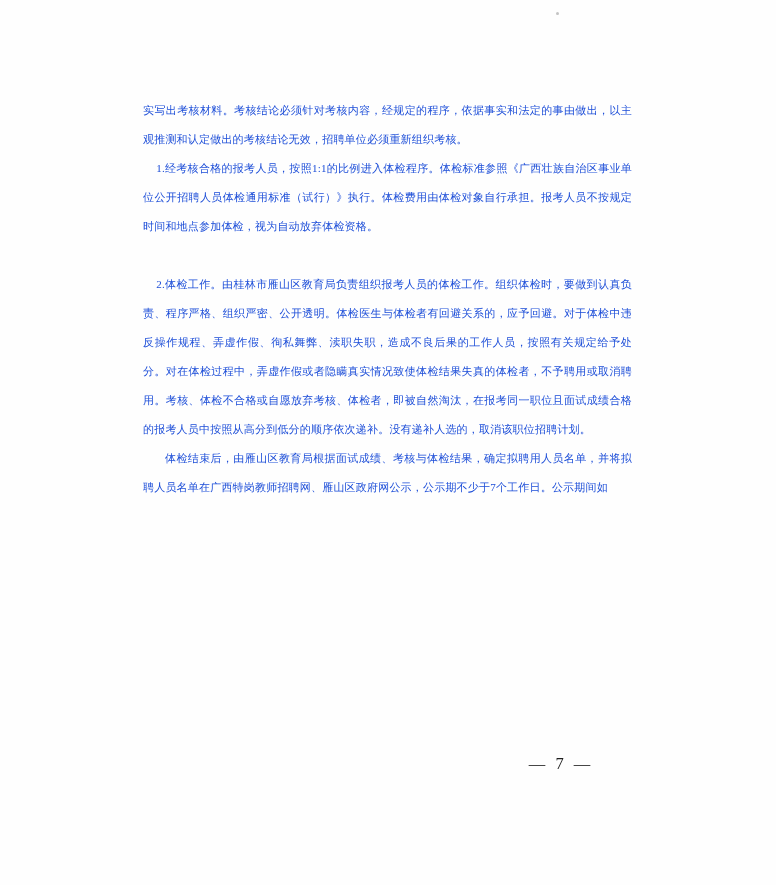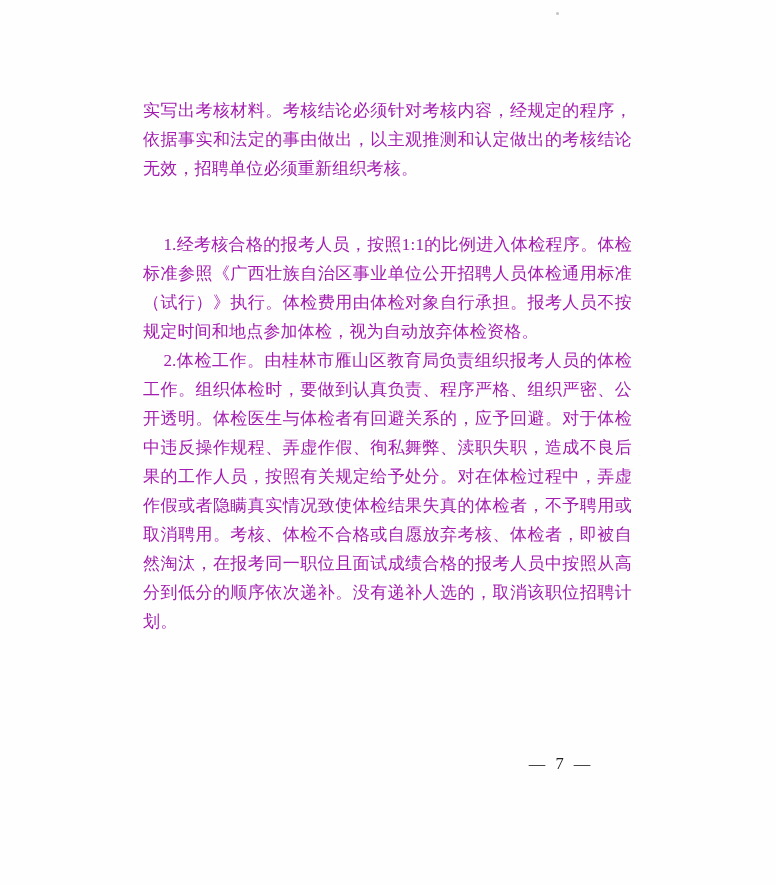--- a/index.html
+++ b/index.html
@@ -14,23 +14,23 @@
     margin: 0 auto;
     background: #fefefe;
     overflow: hidden;
     font-family: "Liberation Serif", "DejaVu Serif", serif;
   }
   .doc-text {
     position: absolute;
     left: 143px;
     top: 96px;
     width: 489px;
-    font-size: 17px;
+    font-size: 11px;
     line-height: 29px;
-    color: #a21caf;
+    color: #1d4ed8;
     text-align: justify;
     text-justify: inter-character;
     letter-spacing: 0.2px;
   }
   .doc-text p {
     margin: 0;
     padding: 0;
   }
   .page-number {
     position: absolute;
@@ -55,17 +55,18 @@
     opacity: 0.7;
   }
 </style>
 </head>
 <body>
 
 <div class="page">
   <div class="scan-speck"></div>
   <div class="doc-text" id="doc-text">
       <p style="text-indent: 0em;">实写出考核材料。考核结论必须针对考核内容，经规定的程序，依据事实和法定的事由做出，以主观推测和认定做出的考核结论无效，招聘单位必须重新组织考核。</p>
-      <p style="text-indent: 1.2em; margin-top: 47px;">1.经考核合格的报考人员，按照1:1的比例进入体检程序。体检标准参照《广西壮族自治区事业单位公开招聘人员体检通用标准（试行）》执行。体检费用由体检对象自行承担。报考人员不按规定时间和地点参加体检，视为自动放弃体检资格。</p>
-      <p style="text-indent: 1.2em;">2.体检工作。由桂林市雁山区教育局负责组织报考人员的体检工作。组织体检时，要做到认真负责、程序严格、组织严密、公开透明。体检医生与体检者有回避关系的，应予回避。对于体检中违反操作规程、弄虚作假、徇私舞弊、渎职失职，造成不良后果的工作人员，按照有关规定给予处分。对在体检过程中，弄虚作假或者隐瞒真实情况致使体检结果失真的体检者，不予聘用或取消聘用。考核、体检不合格或自愿放弃考核、体检者，即被自然淘汰，在报考同一职位且面试成绩合格的报考人员中按照从高分到低分的顺序依次递补。没有递补人选的，取消该职位招聘计划。</p>
+      <p style="text-indent: 1.2em;">1.经考核合格的报考人员，按照1:1的比例进入体检程序。体检标准参照《广西壮族自治区事业单位公开招聘人员体检通用标准（试行）》执行。体检费用由体检对象自行承担。报考人员不按规定时间和地点参加体检，视为自动放弃体检资格。</p>
+      <p style="text-indent: 1.2em; margin-top: 29px;">2.体检工作。由桂林市雁山区教育局负责组织报考人员的体检工作。组织体检时，要做到认真负责、程序严格、组织严密、公开透明。体检医生与体检者有回避关系的，应予回避。对于体检中违反操作规程、弄虚作假、徇私舞弊、渎职失职，造成不良后果的工作人员，按照有关规定给予处分。对在体检过程中，弄虚作假或者隐瞒真实情况致使体检结果失真的体检者，不予聘用或取消聘用。考核、体检不合格或自愿放弃考核、体检者，即被自然淘汰，在报考同一职位且面试成绩合格的报考人员中按照从高分到低分的顺序依次递补。没有递补人选的，取消该职位招聘计划。</p>
+      <p style="text-indent: 2em;">体检结束后，由雁山区教育局根据面试成绩、考核与体检结果，确定拟聘用人员名单，并将拟聘人员名单在广西特岗教师招聘网、雁山区政府网公示，公示期不少于7个工作日。公示期间如</p>
     </div>
   <div class="page-number">— 7 —</div>
 </div>
 
 </body></html>

